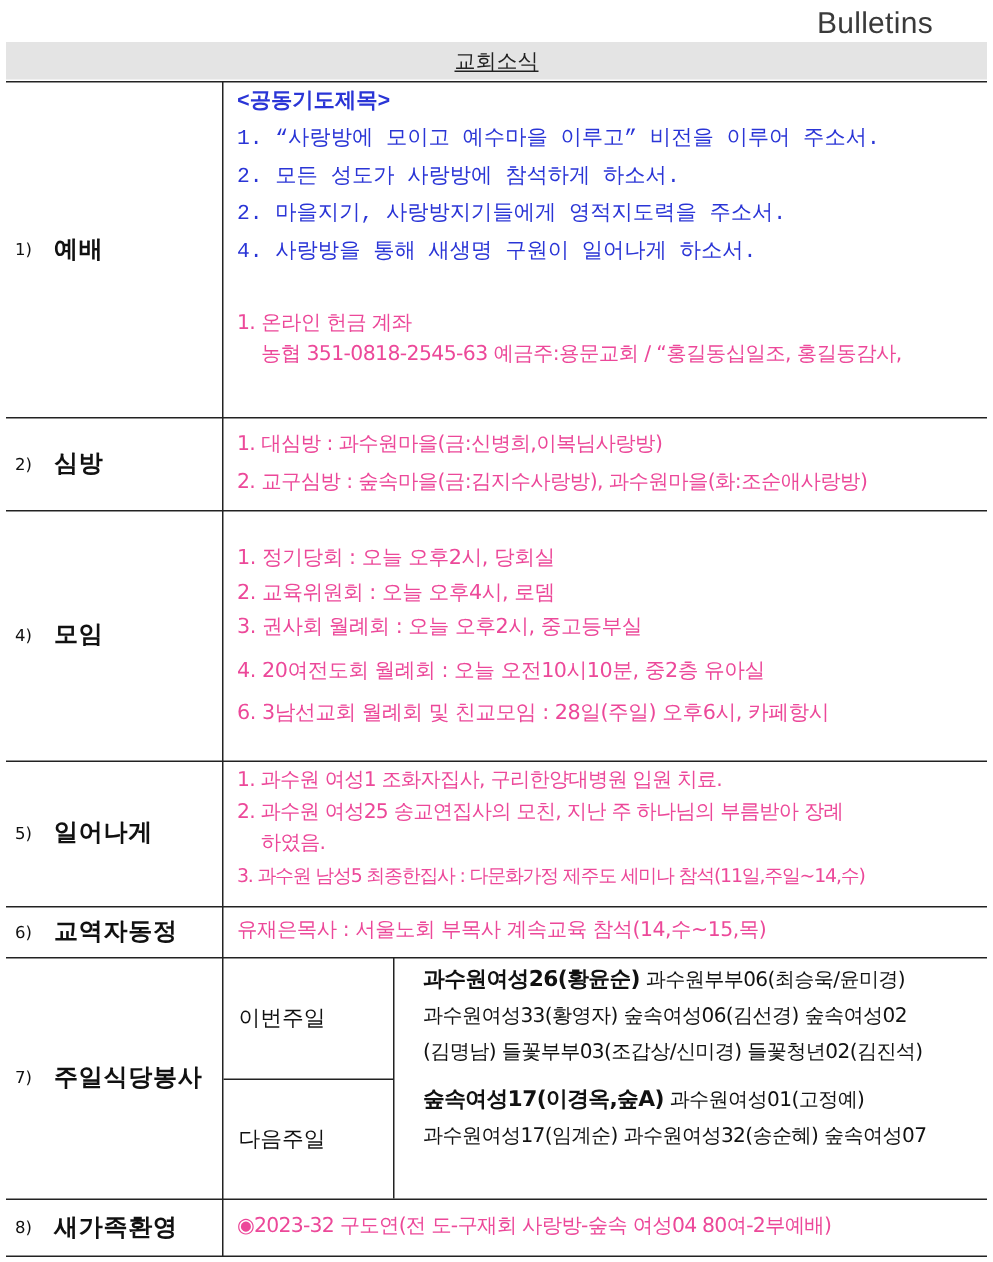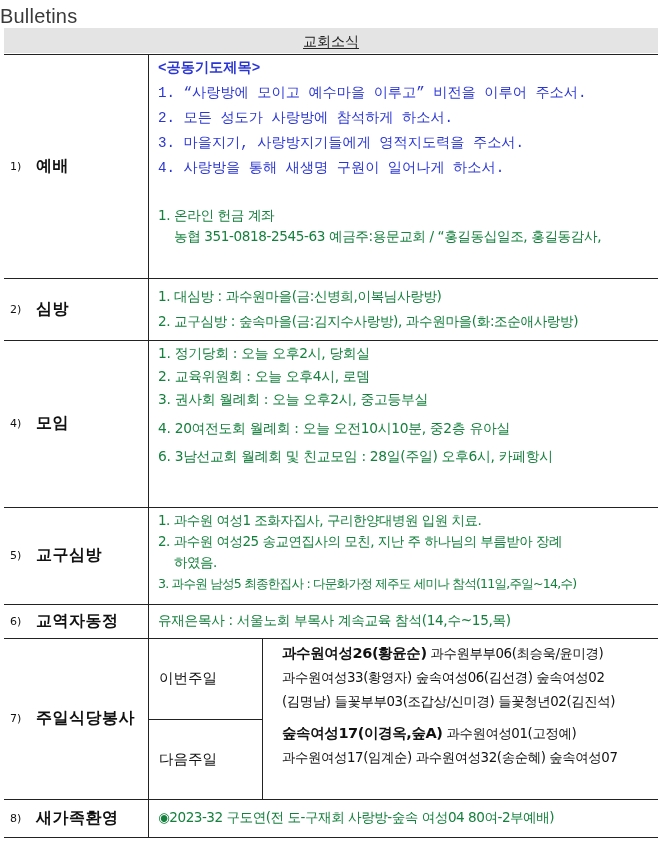--- a/index.html
+++ b/index.html
@@ -4,21 +4,21 @@
 <style>
   html, body { margin: 0; padding: 0; background: #ffffff; }
   body {
     width: 662px; height: 841px; overflow: hidden;
     font-family: "DejaVu Sans", "Liberation Sans", sans-serif;
     color: #111;
     position: relative;
   }
   .title {
     position: absolute; left: 0; top: 4px; width: 622px; height: 24px;
-    text-align: left; font-size: 20px; line-height: 24px;
+    text-align: right; font-size: 20px; line-height: 24px;
     font-family: "Liberation Sans", "DejaVu Sans", sans-serif;
     color: #3a3a3a; letter-spacing: 0.2px; font-weight: 300;
   }
   .band {
     position: absolute; left: 4px; top: 28px; width: 654px; height: 25px;
     background: #e4e4e4;
     text-align: center; font-size: 14px; line-height: 27px; color: #222;
   }
   .band span { text-decoration: underline; text-underline-offset: 2px; }
   .hline { position: absolute; left: 4px; width: 654px; height: 0; border-top: 1.5px solid #222; }
@@ -27,21 +27,21 @@
   .hline2 { position: absolute; left: 149px; width: 113px; height: 0; border-top: 1.1px solid #222; }
 
   .label {
     position: absolute; left: 10px; width: 136px;
     display: flex; align-items: center;
     font-size: 16px; font-weight: bold; color: #111;
   }
   .label .num { font-size: 11px; font-weight: normal; width: 26px; display: inline-block; }
   .label .txt { letter-spacing: 0.5px; }
 
-  .cell { position: absolute; left: 158px; width: 496px; font-size: 14.2px; line-height: 22px; color: #15803d; white-space: nowrap; }
+  .cell { position: absolute; left: 158px; width: 496px; font-size: 14.2px; line-height: 22px; color: #ec4899; white-space: nowrap; }
   .blue { color: #2a35d6; font-family: Liberation Mono, monospace; }
   .line { height: 25px; line-height: 25px; }
   .line.tight { height: 21px; line-height: 21px; }
   .indent { padding-left: 16px; }
   .subhead { position: absolute; left: 149px; width: 112px; text-align: center; padding-left: 10px; font-size: 14.5px; display: flex; align-items: center; box-sizing: border-box; }
   .sub { position: absolute; left: 282px; width: 390px; font-size: 13.4px; line-height: 24px; white-space: nowrap; letter-spacing: -0.4px; }
   .bold { font-weight: bold; font-size: 14.5px; }
 </style>
 </head>
 <body>
@@ -62,52 +62,52 @@
 <div class="hline2" style="top:719px"></div>
 
 <div class="label" style="top:54px;height:224px">
   <span class="num">1)</span>
   <span class="txt">예배</span>
 </div>
 <div class="cell blue" style="top:56px">
   <div class="line" style="font-weight:bold">&lt;공동기도제목&gt;</div>
   <div class="line">1. “사랑방에  모이고 예수마을 이루고” 비전을 이루어 주소서.</div>
   <div class="line">2. 모든 성도가 사랑방에 참석하게 하소서.</div>
-  <div class="line">3. 마을지기, 사랑방지기들에게 영적지도력을 주소서.</div>
+  <div class="line">2. 마을지기, 사랑방지기들에게 영적지도력을 주소서.</div>
   <div class="line">4. 사랑방을 통해 새생명 구원이 일어나게 하소서.</div>
 </div>
 <div class="cell" style="top:205px;font-size:13.6px;letter-spacing:-0.4px">
   <div class="line tight">1. 온라인 헌금 계좌</div>
   <div class="line tight indent">농협 351-0818-2545-63 예금주:용문교회 / “홍길동십일조, 홍길동감사,</div>
 </div>
 
 <div class="label" style="top:278px;height:62px">
   <span class="num">2)</span>
   <span class="txt">심방</span>
 </div>
 <div class="cell" style="top:284px;font-size:13.6px;letter-spacing:-0.4px">
   <div class="line">1. 대심방 : 과수원마을(금:신병희,이복님사랑방)</div>
   <div class="line">2. 교구심방 : 숲속마을(금:김지수사랑방), 과수원마을(화:조순애사랑방)</div>
 </div>
 
 <div class="label" style="top:340px;height:167px">
   <span class="num">4)</span>
   <span class="txt">모임</span>
 </div>
-<div class="cell" style="top:343px;font-size:13.8px;letter-spacing:-0.3px">
+<div class="cell" style="top:362px;font-size:13.8px;letter-spacing:-0.3px">
   <div class="line tight" style="height:23px">1. 정기당회 : 오늘 오후2시, 당회실</div>
   <div class="line tight" style="height:23px">2. 교육위원회 : 오늘 오후4시, 로뎀</div>
   <div class="line tight" style="height:27px">3. 권사회 월례회 : 오늘 오후2시, 중고등부실</div>
   <div class="line" style="height:28px">4. 20여전도회 월례회 : 오늘 오전10시10분, 중2층 유아실</div>
   <div class="line" style="height:28px">6. 3남선교회 월례회 및 친교모임 : 28일(주일) 오후6시, 카페항시</div>
 </div>
 
 <div class="label" style="top:507px;height:97px">
   <span class="num">5)</span>
-  <span class="txt">교구심방</span>
+  <span class="txt">일어나게</span>
 </div>
 <div class="cell" style="top:510px;font-size:13.5px;letter-spacing:-0.5px">
   <div class="line tight">1. 과수원 여성1  조화자집사, 구리한양대병원 입원 치료.</div>
   <div class="line tight">2. 과수원 여성25  송교연집사의 모친, 지난 주 하나님의 부름받아 장례</div>
   <div class="line tight indent">하였음.</div>
   <div class="line tight" style="font-size:12.6px;letter-spacing:-0.8px">3. 과수원 남성5 최종한집사 : 다문화가정 제주도 세미나 참석(11일,주일~14,수)</div>
 </div>
 
 <div class="label" style="top:604px;height:34px">
   <span class="num">6)</span>

